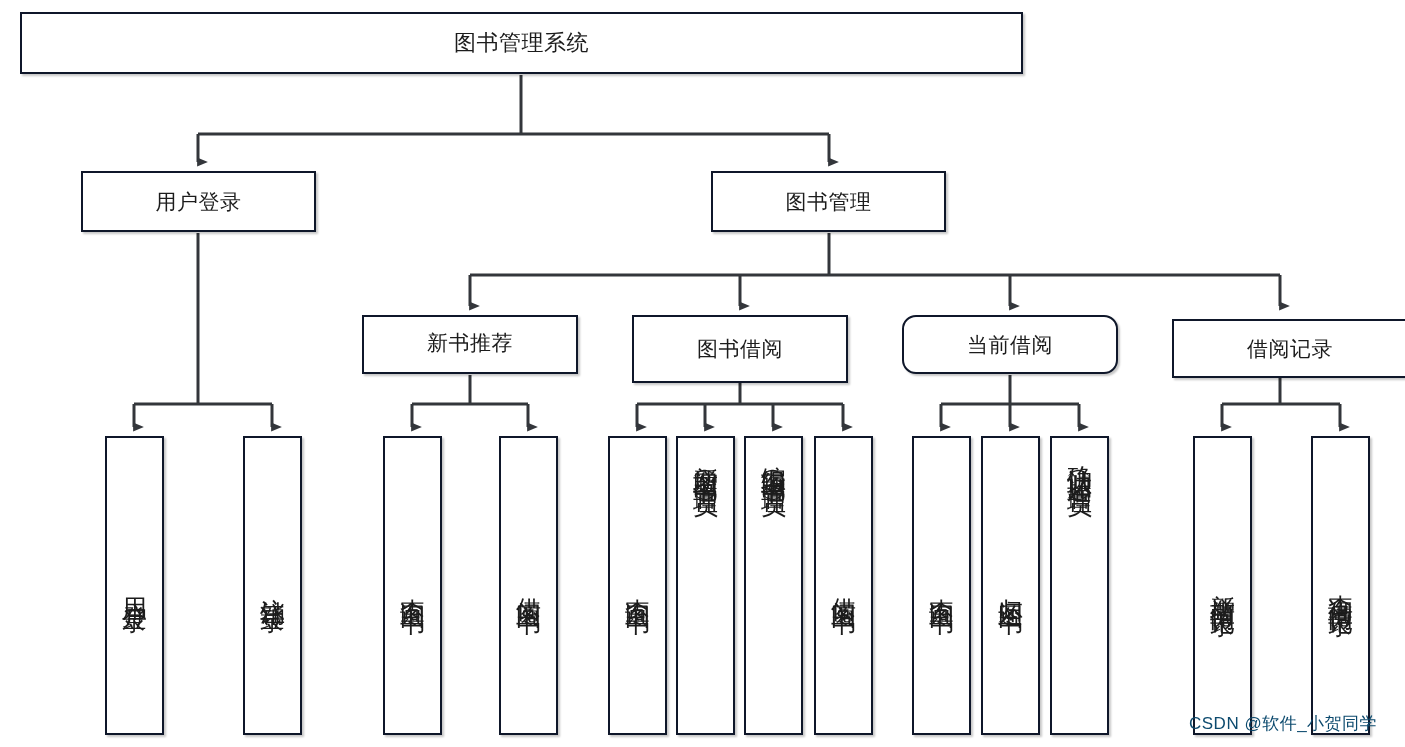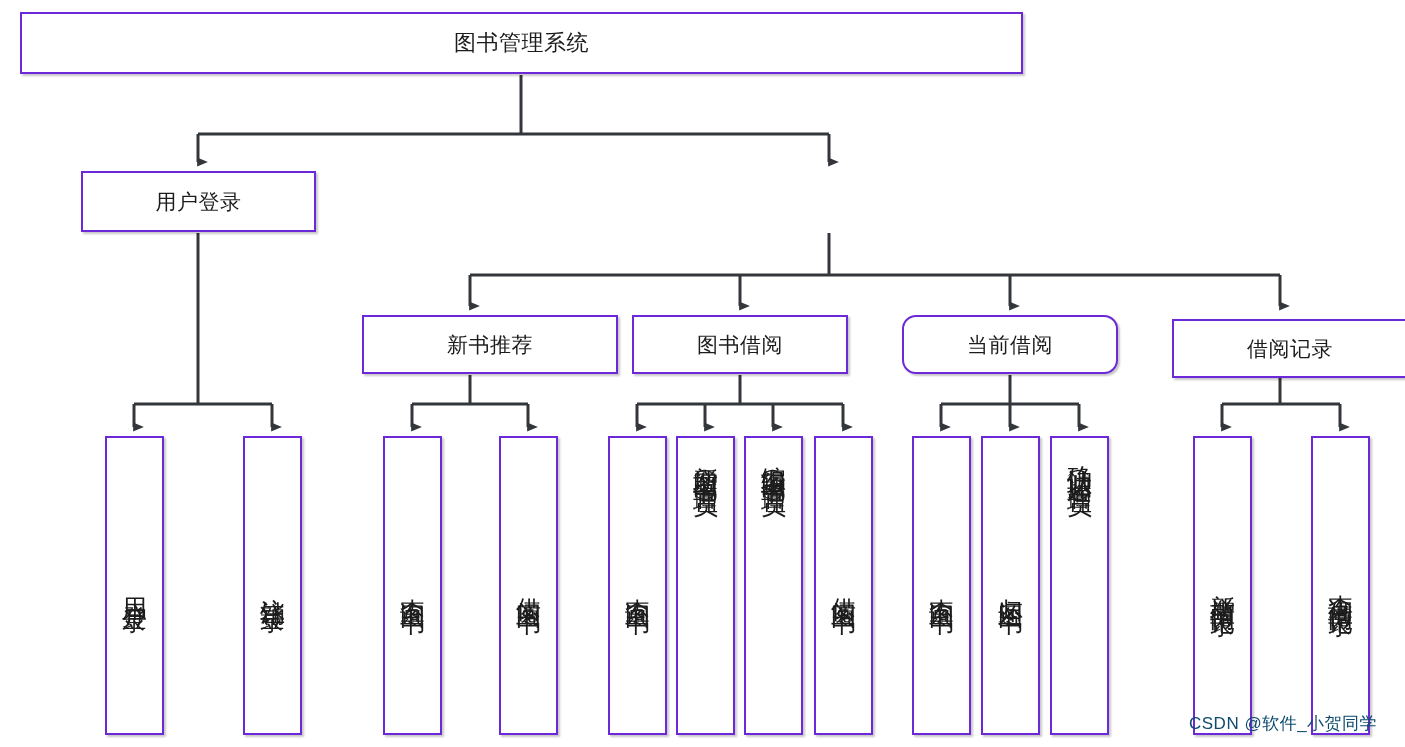--- a/index.html
+++ b/index.html
@@ -23,21 +23,21 @@
     left: 0;
     top: 0;
     width: 1405px;
     height: 747px;
     pointer-events: none;
   }
   .node {
     position: absolute;
     box-sizing: border-box;
     background: #ffffff;
-    border: 2px solid #6d28d9;
+    border: 2px solid #0f172a;
     display: flex;
     align-items: center;
     justify-content: center;
     box-shadow: 2px 2px 2px rgba(0,0,0,0.22);
     z-index: 2;
   }
   .node .lbl {
     color: #1c1c1c;
     letter-spacing: 0.5px;
     white-space: nowrap;
@@ -132,25 +132,28 @@
     </g>
   </svg>
 
   <div class="node root h-node" style="left:20px; top:12px; width:1003px; height:62px;">
     <span class="lbl">图书管理系统</span>
   </div>
 
   <div class="node h-node" style="left:81px; top:171px; width:235px; height:61px;">
     <span class="lbl">用户登录</span>
   </div>
-
-  <div class="node h-node" style="left:362px; top:315px; width:256px; height:59px;">
+  <div class="node h-node" style="left:711px; top:171px; width:235px; height:61px;">
+    <span class="lbl">图书管理</span>
+  </div>
+
+  <div class="node h-node" style="left:362px; top:315px; width:216px; height:59px;font-family:Liberation Mono, monospace;">
     <span class="lbl">新书推荐</span>
   </div>
-  <div class="node h-node" style="left:632px; top:315px; width:216px; height:59px;">
+  <div class="node h-node" style="left:632px; top:315px; width:216px; height:68px;">
     <span class="lbl">图书借阅</span>
   </div>
   <div class="node h-node" style="left:902px; top:315px; width:216px; height:59px;border-radius:14px;">
     <span class="lbl">当前借阅</span>
   </div>
   <div class="node h-node" style="left:1172px; top:319px; width:236px; height:59px;">
     <span class="lbl">借阅记录</span>
   </div>
 
   <div class="node v-node center-txt" style="left:105px; top:436px; width:59px; height:299px;">

